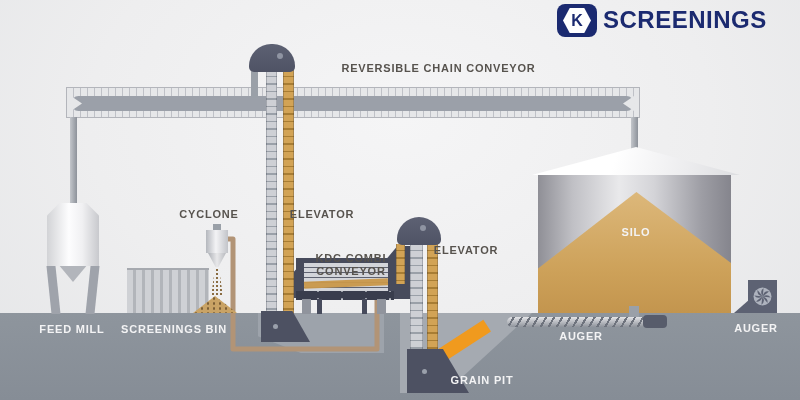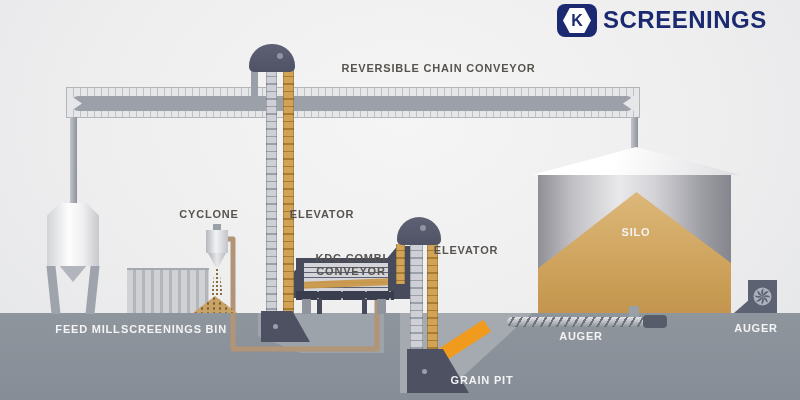--- a/index.html
+++ b/index.html
@@ -182,21 +182,21 @@
   </svg>
 
   <div class="abs lbl lbl-dark" style="left:415px;top:62px;padding-left:47px;">REVERSIBLE CHAIN CONVEYOR</div>
   <div class="abs lbl lbl-dark" style="left:209px;top:208px;">CYCLONE</div>
   <div class="abs lbl lbl-dark" style="left:322px;top:208px;">ELEVATOR</div>
   <div class="abs lbl lbl-dark lbl-center" style="left:351px;top:232px;margin-top:20px;">
     <div>KDC COMBI</div>
     <div>CONVEYOR</div>
   </div>
   <div class="abs lbl lbl-dark" style="left:466px;top:244px;">ELEVATOR</div>
-  <div class="abs lbl lbl-light" style="left:72px;top:323px;margin-left:16px;">FEED MILL</div>
+  <div class="abs lbl lbl-light" style="left:72px;top:323px;">FEED MILL</div>
   <div class="abs lbl lbl-light" style="left:174px;top:323px;">SCREENINGS BIN</div>
   <div class="abs lbl lbl-light" style="left:482px;top:374px;">GRAIN PIT</div>
   <div class="abs lbl lbl-light" style="left:636px;top:226px;">SILO</div>
   <div class="abs lbl lbl-light" style="left:581px;top:330px;">AUGER</div>
   <div class="abs lbl lbl-light" style="left:756px;top:322px;">AUGER</div>
 
   <div class="abs logo-badge">
     <div class="abs logo-hex">
       <span>K</span>
     </div>

